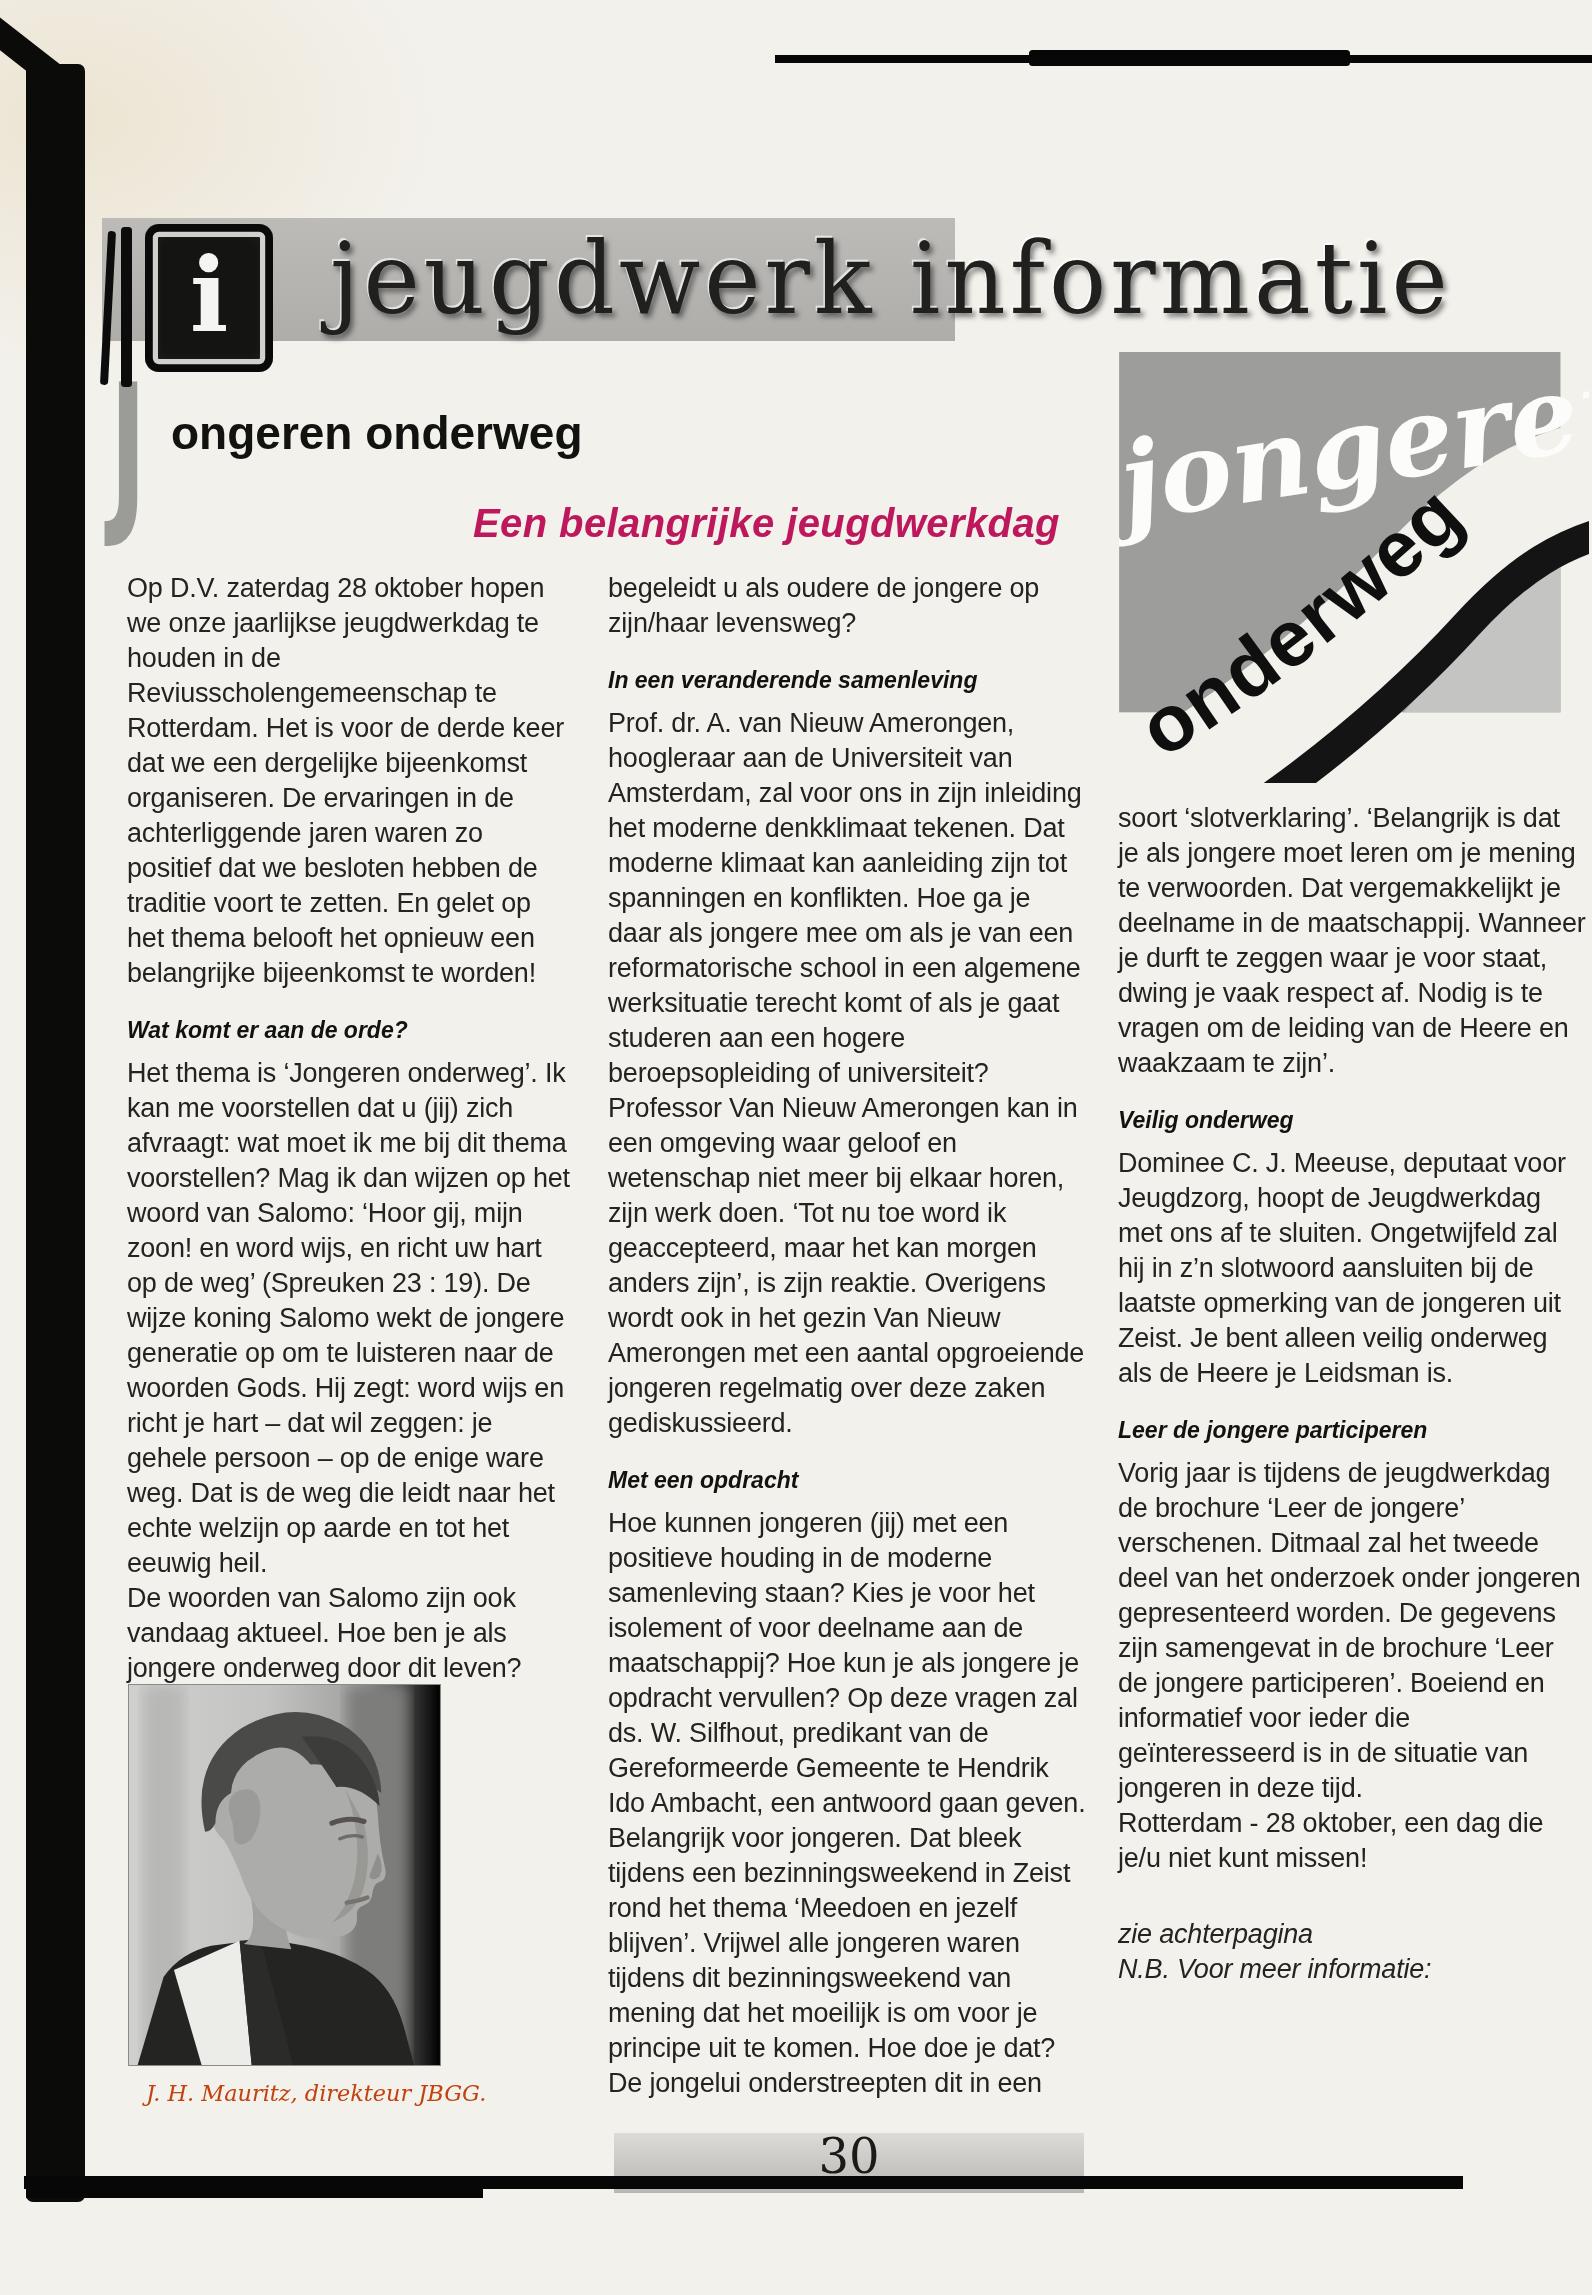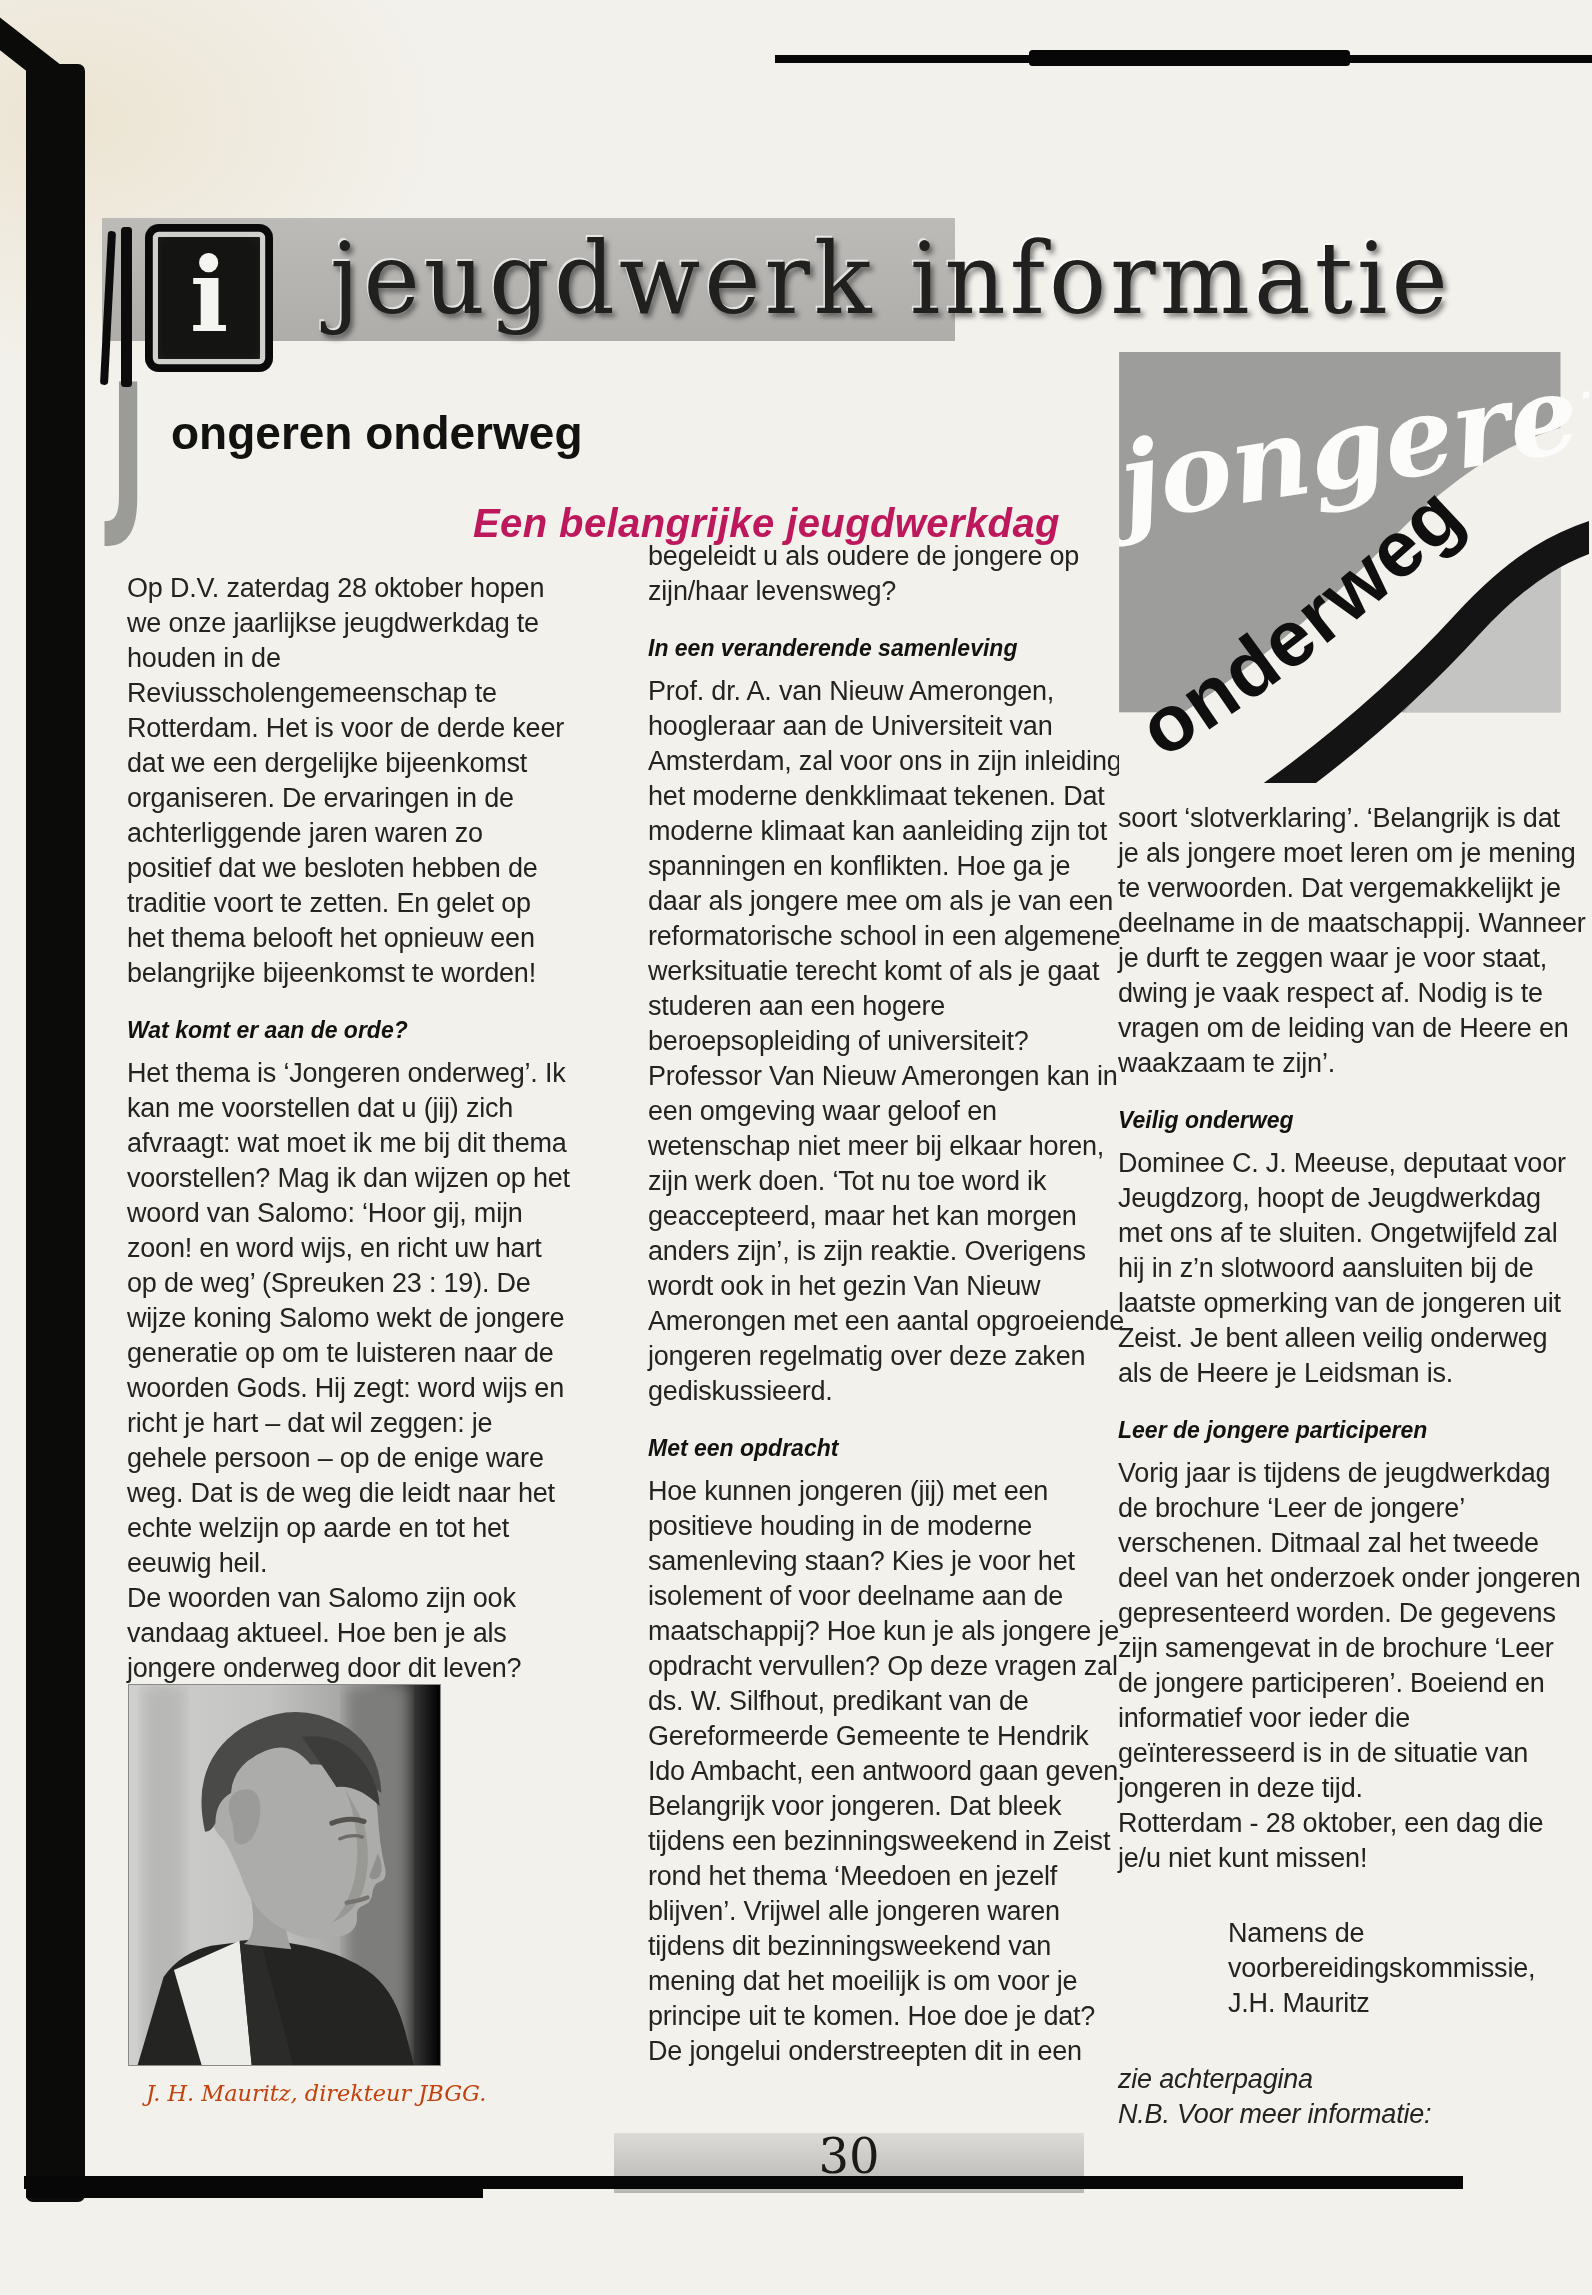--- a/index.html
+++ b/index.html
@@ -42,21 +42,21 @@
         font-size:46px;font-weight:bold;letter-spacing:0px;color:#121210;}
   .article-subtitle{position:absolute;left:473px;top:501px;z-index:2;margin:0;
         font-size:40px;font-weight:bold;font-style:italic;color:#be185d;letter-spacing:0.4px;}
 
   
   .col{position:absolute;z-index:2;font-size:27px;line-height:35px;letter-spacing:-0.2px;}
   .col p{margin:0;}
   .col .heading{font-weight:bold;font-style:italic;font-size:23px;line-height:34px;
         margin:22.4px 0 8.6px 0;color:#121210;letter-spacing:0;}
   .col1{left:127px;top:571px;width:447px;}
-  .col2{left:608px;top:539px;width:482px;margin-left:40px;}
+  .col2{left:608px;top:571px;width:482px;}
   .col3-text{left:1118px;top:801px;width:469px;}
   .signoff{margin-top:40px;margin-left:110px;}
   .note{margin-top:41px;font-style:italic;}
 
   
   .photo{position:absolute;left:129px;top:1685px;width:311px;height:380px;z-index:2;
         outline:0.9px solid #8a8a86;background:#c6c6c4;}
   .photo svg{display:block;width:100%;height:100%;}
   .photo-caption{position:absolute;left:146px;top:2080px;z-index:2;
         font-family:"DejaVu Serif",serif;font-style:italic;font-size:22.4px;color:#c2410c;}
@@ -126,25 +126,20 @@
     </svg>
   </div>
 
   <div class="col col3-text">
     <p>soort ‘slotverklaring’. ‘Belangrijk is dat je als jongere moet leren om je mening te verwoorden. Dat vergemakkelijkt je deelname in de maatschappij. Wanneer je durft te zeggen waar je voor staat, dwing je vaak respect af. Nodig is te vragen om de leiding van de Heere en waakzaam te zijn’.</p>
     <div class="heading">Veilig onderweg</div>
     <p>Dominee C. J. Meeuse, deputaat voor Jeugdzorg, hoopt de Jeugdwerkdag met ons af te sluiten. Ongetwijfeld zal hij in z’n slotwoord aansluiten bij de laatste opmerking van de jongeren uit Zeist. Je bent alleen veilig onderweg als de Heere je Leidsman is.</p>
     <div class="heading">Leer de jongere participeren</div>
     <p>Vorig jaar is tijdens de jeugdwerkdag de brochure ‘Leer de jongere’ verschenen. Ditmaal zal het tweede deel van het onderzoek onder jongeren gepresenteerd worden. De gegevens zijn samengevat in de brochure ‘Leer de jongere participeren’. Boeiend en informatief voor ieder die geïnteresseerd is in de situatie van jongeren in deze tijd.</p>
     <p>Rotterdam - 28 oktober, een dag die je/u niet kunt missen!</p>
-    <div class="signoff">
-      <div>Namens de</div>
-      <div>voorbereidingskommissie,</div>
-      <div>J.H. Mauritz</div>
-    </div>
     <div class="note">
       <div>zie achterpagina</div>
       <div>N.B. Voor meer informatie:</div>
     </div>
   </div>
 
   <div class="photo">
     <svg viewBox="0 0 360 440" xmlns="http://www.w3.org/2000/svg">
       <defs>
         <linearGradient id="pbg" x1="0" y1="0" x2="1" y2="0">

